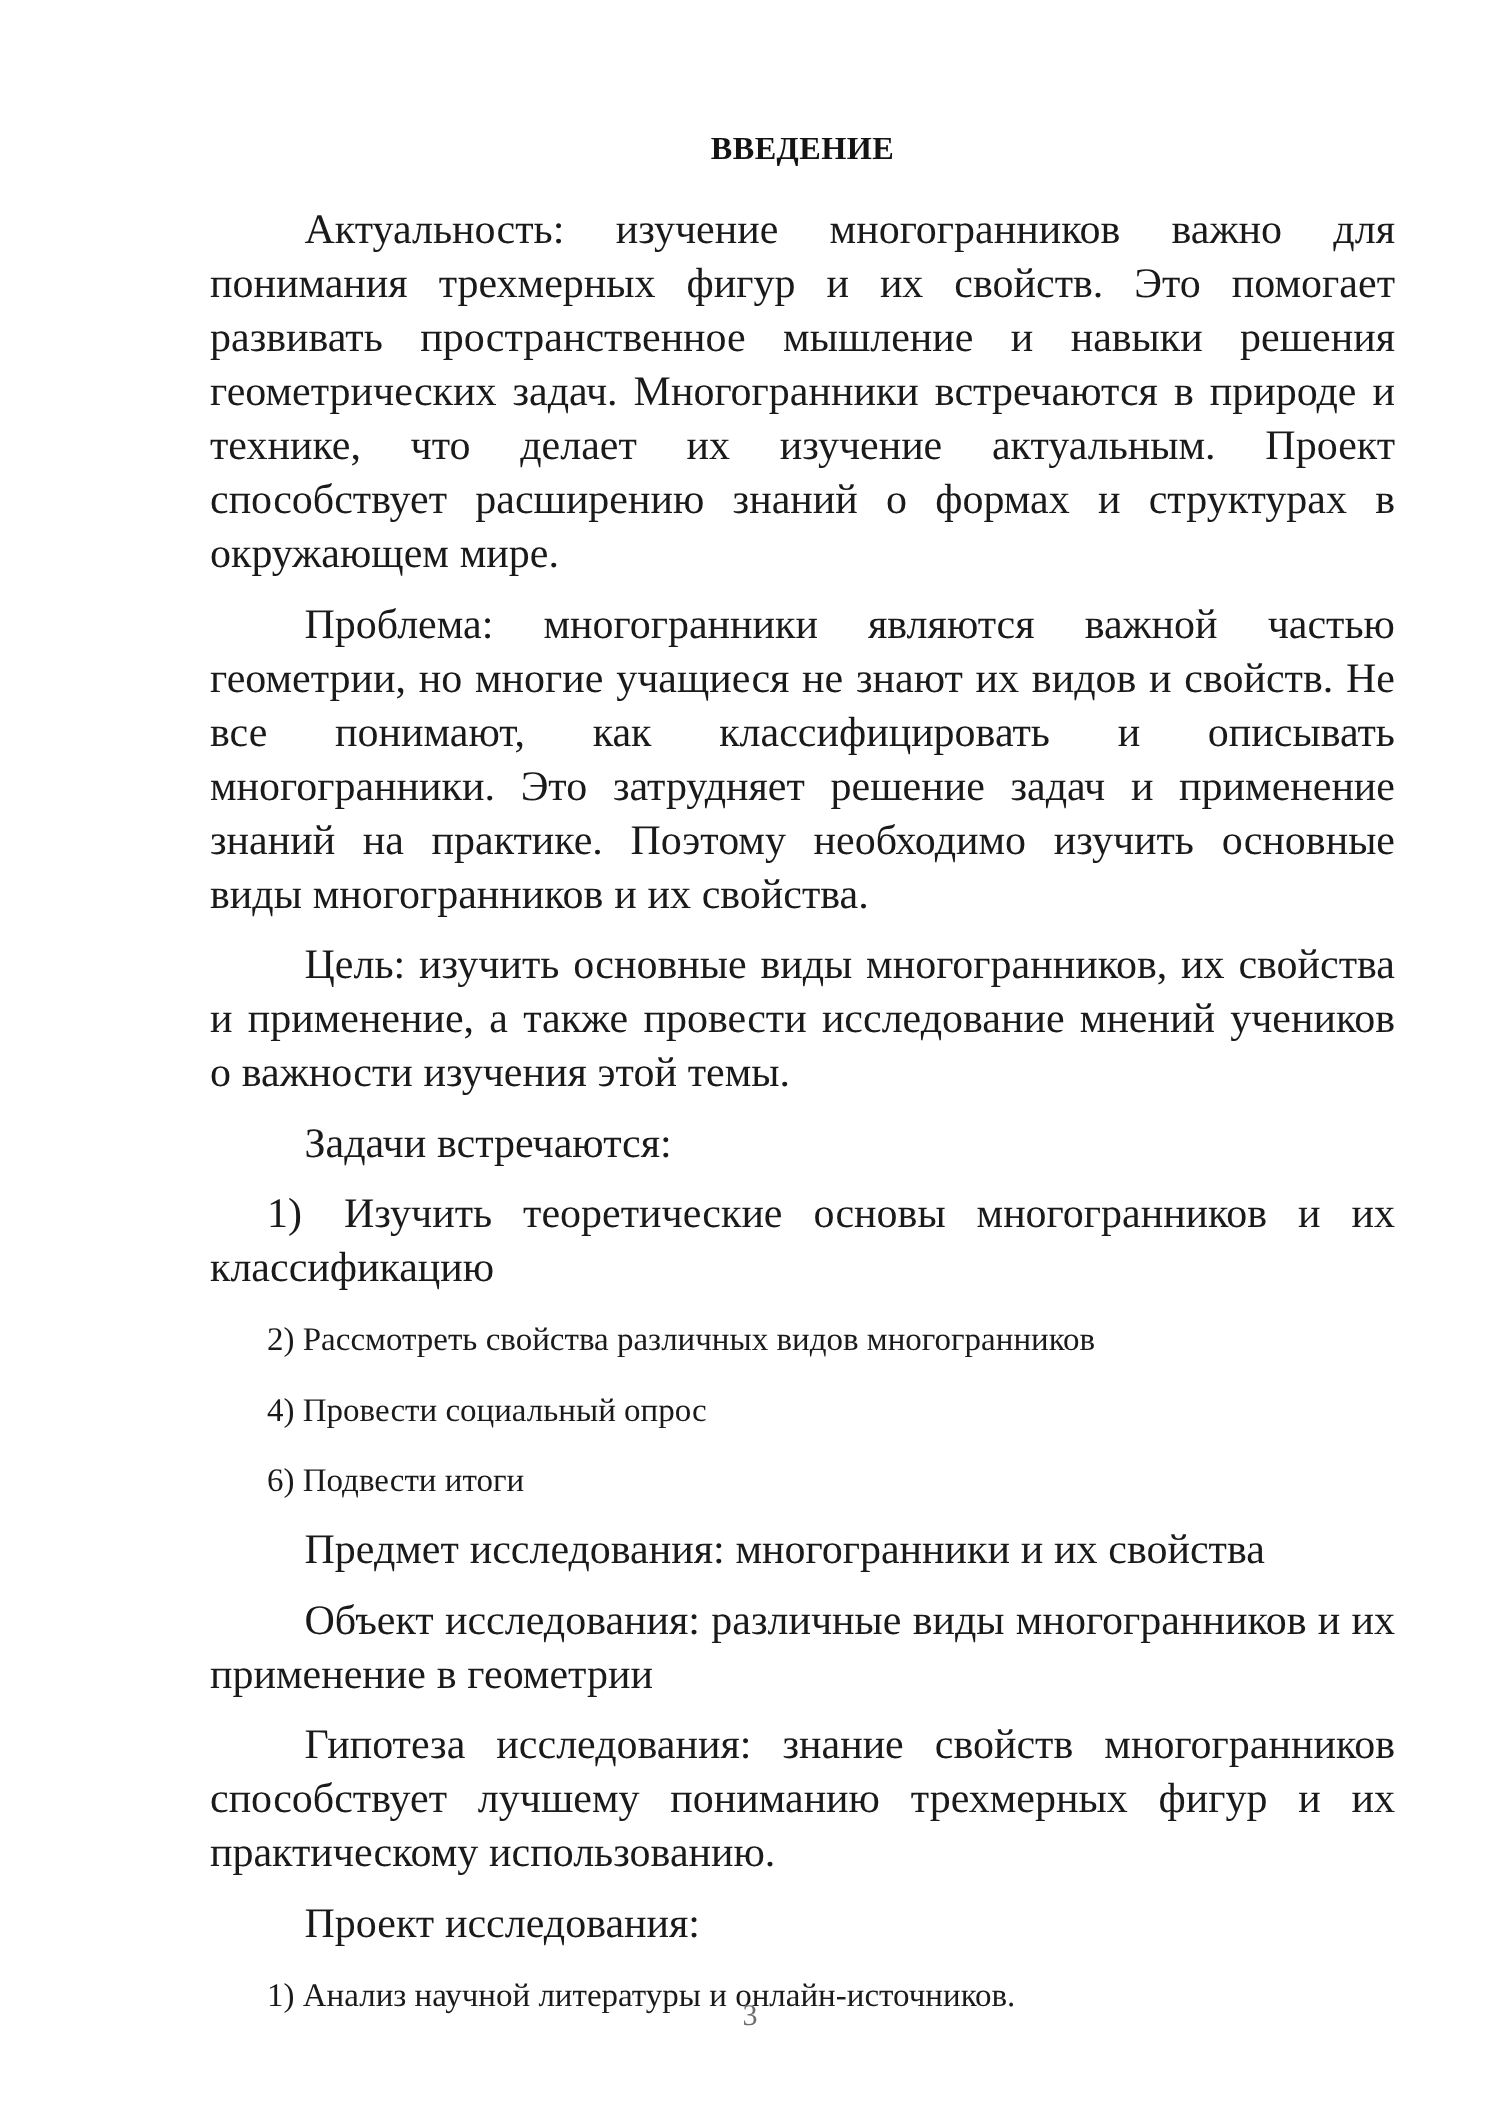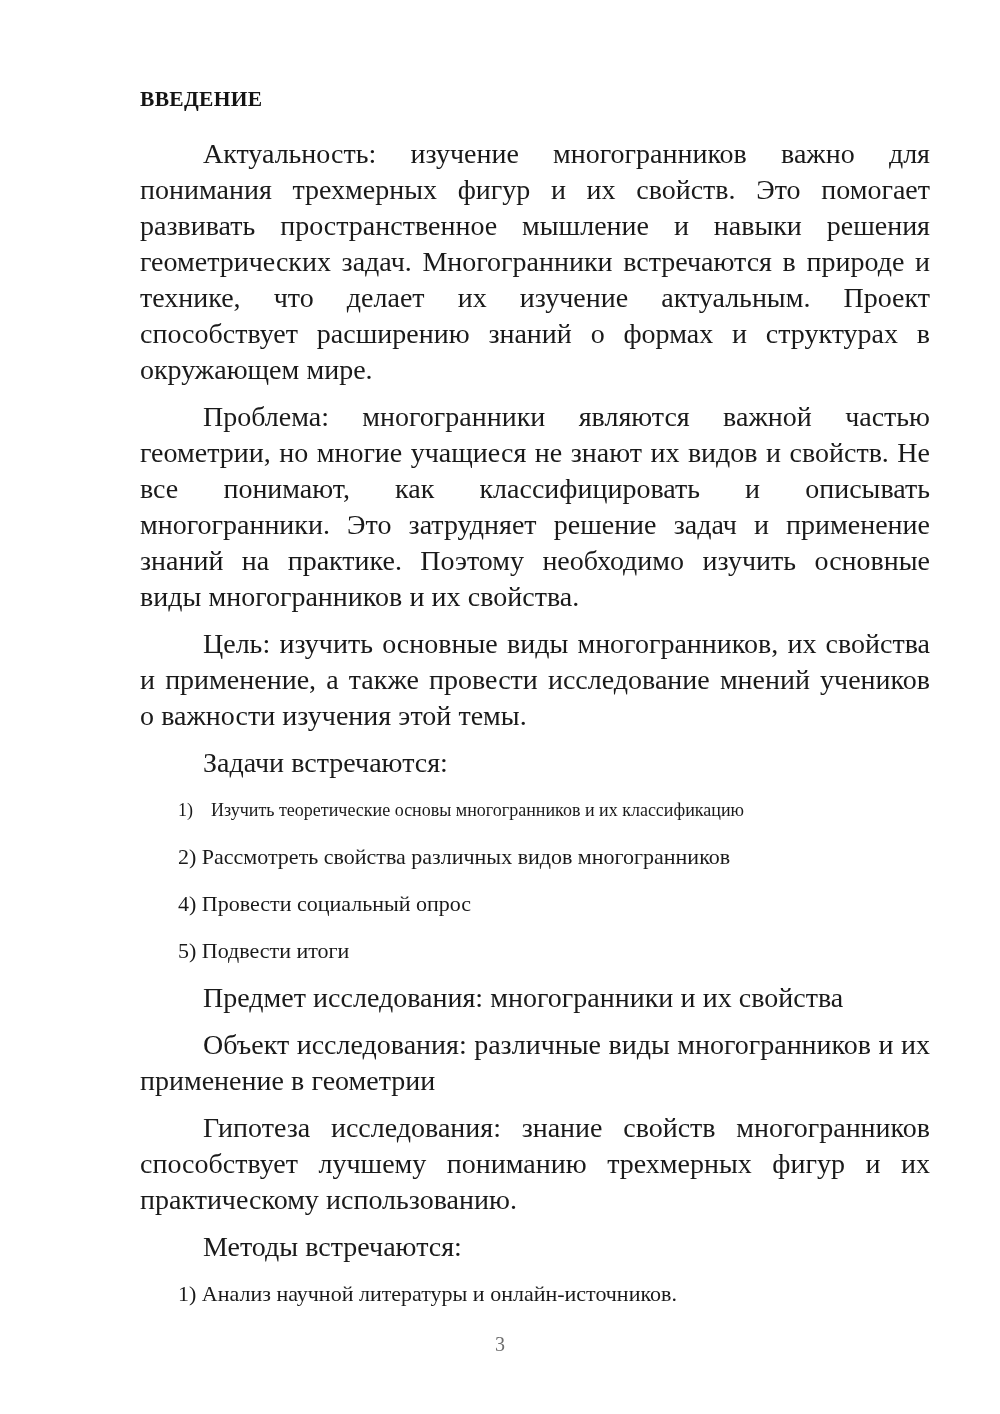--- a/index.html
+++ b/index.html
@@ -21,21 +21,21 @@
   }
   .content {
     position: absolute;
     left: 140px;
     top: 86px;
     width: 790px;
   }
   .doc-heading {
     font-size: 21.5px;
     font-weight: bold;
-    text-align: left;
+    text-align: center;
     letter-spacing: 0.3px;
     line-height: 1.25;
     margin: 0 0 23px 0;
     color: #141414;
   }
   p.para {
     font-size: 28px;
     line-height: 36px;
     text-align: justify;
     text-justify: inter-word;
@@ -49,21 +49,21 @@
   }
   
   p.list-item {
     font-size: 22px;
     line-height: 36px;
     text-align: left;
     margin: 0 0 11px 0;
     text-indent: 38px;
   }
   p.list-item-justified {
-    font-size: 18px;
+    font-size: 28px;
     line-height: 36px;
     text-align: justify;
     text-justify: inter-word;
     margin: 0 0 11px 0;
     text-indent: 38px;
   }
   .page-number {
     position: absolute;
     left: 0;
     right: 0;
@@ -91,28 +91,28 @@
 
     <p class="para">Задачи встречаются:</p>
 
     <p class="list-item-justified">1) Изучить теоретические основы многогранников и их классификацию</p>
 
     <p class="list-item">2) Рассмотреть свойства различных видов многогранников</p>
 
 
     <p class="list-item">4) Провести социальный опрос</p>
 
-    <p class="list-item">5) Подвести итоги</p>
+    <p class="list-item">6) Подвести итоги</p>
 
     <p class="para">Предмет исследования: многогранники и их свойства</p>
 
     <p class="para">Объект исследования: различные виды многогранников и их применение в геометрии</p>
 
     <p class="para">Гипотеза исследования: знание свойств многогранников способствует лучшему пониманию трехмерных фигур и их практическому использованию.</p>
 
-    <p class="para">Методы встречаются:</p>
+    <p class="para">Проект исследования:</p>
 
     <p class="list-item">1) Анализ научной литературы и онлайн-источников.</p>
 
   </div>
 
   <div class="page-number">3</div>
 </div>
 
 </body></html>

